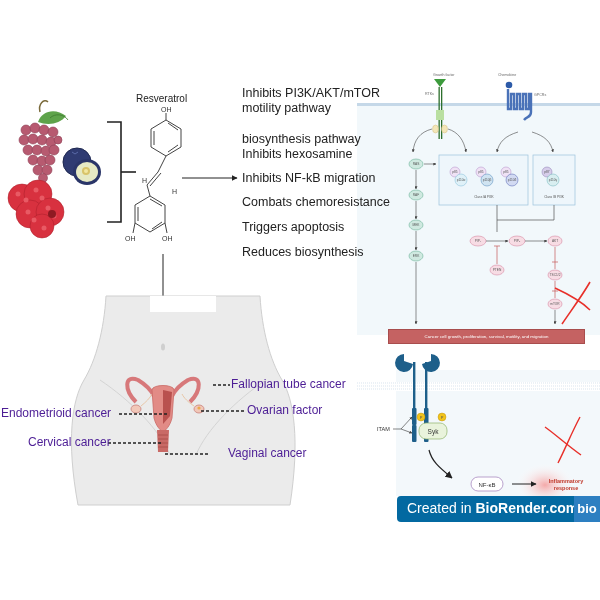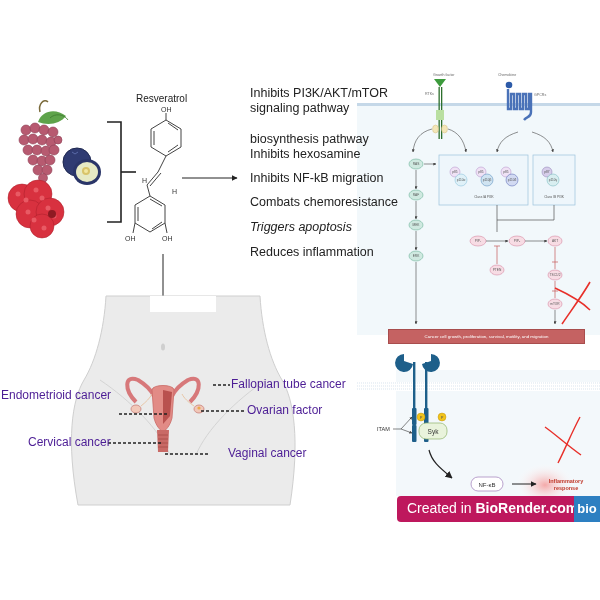--- a/index.html
+++ b/index.html
@@ -1,24 +1,24 @@
 <!DOCTYPE html>
 <html><head>
 <meta charset="utf-8">
 <style>
   html,body{margin:0;padding:0;background:#fff;}
   body{width:600px;height:600px;position:relative;overflow:hidden;font-family:"Liberation Sans",sans-serif;}
   .abs{position:absolute;}
   .t{position:absolute;white-space:nowrap;color:#222;}
-  .effect{font-size:12.5px;line-height:15px;color:#222;margin-left:8px;}
+  .effect{font-size:12.5px;line-height:15px;color:#222;}
   .cancer{font-size:12px;color:#4c1d95;}
   svg{position:absolute;left:0;top:0;}
   .tiny{font-family:"Liberation Sans",sans-serif;font-size:3.6px;fill:#666;}
   .node{font-family:"Liberation Sans",sans-serif;font-size:3.2px;fill:#555;text-anchor:middle;}
-  .wm{position:absolute;left:397px;top:496px;width:203px;height:26px;background:#be185d;border-radius:4px 0 0 4px;}
+  .wm{position:absolute;left:397px;top:496px;width:203px;height:26px;background:#0369a1;border-radius:4px 0 0 4px;}
   .wm-text{position:absolute;left:10px;top:4px;color:#fff;font-size:14px;white-space:nowrap;}
   .wm-text b{font-weight:bold;}
   .wm-logo{position:absolute;right:0;top:0;width:26px;height:26px;background:#2d7fc1;color:#fff;font-weight:bold;font-size:13px;line-height:26px;text-align:center;}
 </style>
 </head>
 <body>
 
 <svg width="600" height="600" viewBox="0 0 600 600">
   <defs>
     <marker id="ah" viewBox="0 0 10 10" refX="9" refY="5" markerWidth="6" markerHeight="6" orient="auto">
@@ -311,33 +311,33 @@
 </svg>
 
 <div class="abs" style="left:388px;top:329px;width:197px;height:15px;background:#c56262;border:1px solid #a84d4d;box-sizing:border-box;">
   <div style="color:#fff;font-size:4.4px;text-align:center;line-height:13px;white-space:nowrap;">Cancer cell growth, proliferation, survival, motility, and migration</div>
 </div>
 
 <div class="t" style="left:136px;top:93px;font-size:10px;">Resveratrol</div>
 
 <div class="t effect" style="left:242px;top:86px;">
   <div>Inhibits PI3K/AKT/mTOR</div>
-  <div>signaling pathway</div>
+  <div>motility pathway</div>
 </div>
 <div class="t effect" style="left:242px;top:132px;">
   <div>biosynthesis pathway</div>
   <div>Inhibits hexosamine</div>
 </div>
 <div class="t effect" style="left:242px;top:171px;">Inhibits NF-kB migration</div>
 <div class="t effect" style="left:242px;top:195px;">Combats chemoresistance</div>
-<div class="t effect" style="left:242px;top:220px;font-style:italic;">Triggers apoptosis</div>
-<div class="t effect" style="left:242px;top:245px;">Reduces inflammation</div>
+<div class="t effect" style="left:242px;top:220px;">Triggers apoptosis</div>
+<div class="t effect" style="left:242px;top:245px;">Reduces biosynthesis</div>
 
 <div class="t cancer" style="left:231px;top:377px;">Fallopian tube cancer</div>
-<div class="t cancer" style="left:1px;top:388px;">Endometrioid cancer</div>
+<div class="t cancer" style="left:1px;top:406px;">Endometrioid cancer</div>
 <div class="t cancer" style="left:247px;top:403px;">Ovarian factor</div>
 <div class="t cancer" style="left:28px;top:435px;">Cervical cancer</div>
 <div class="t cancer" style="left:228px;top:446px;">Vaginal cancer</div>
 
 <div class="wm">
   <div class="wm-text"><span>Created in </span><b>BioRender.com</b></div>
   <div class="wm-logo">bio</div>
 </div>
 
 </body></html>

